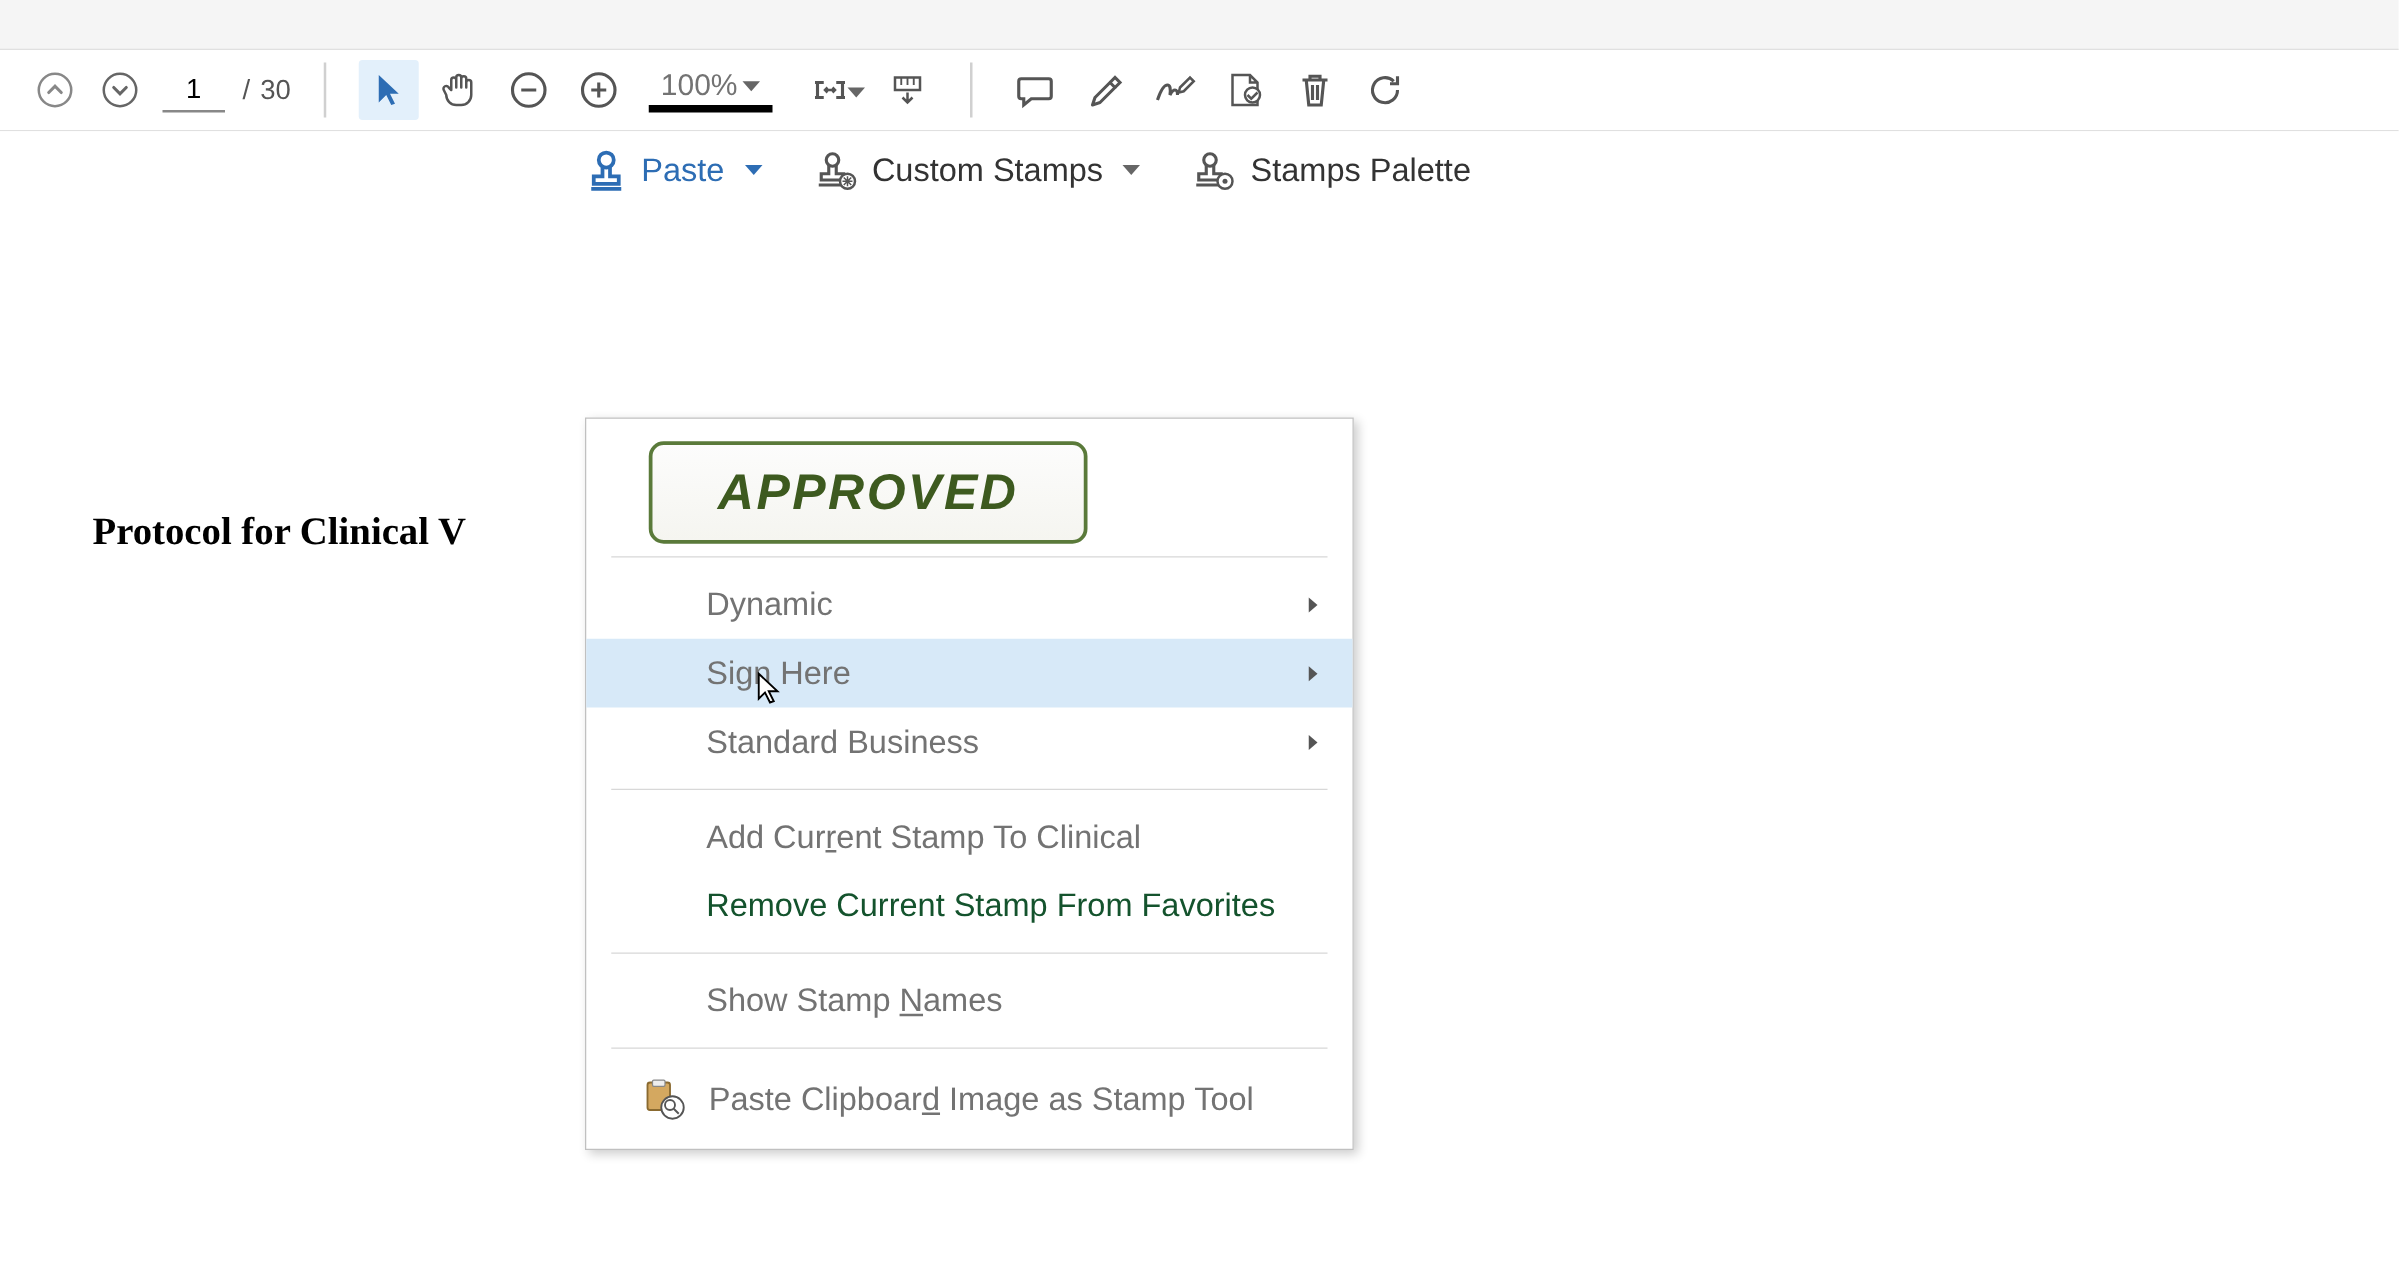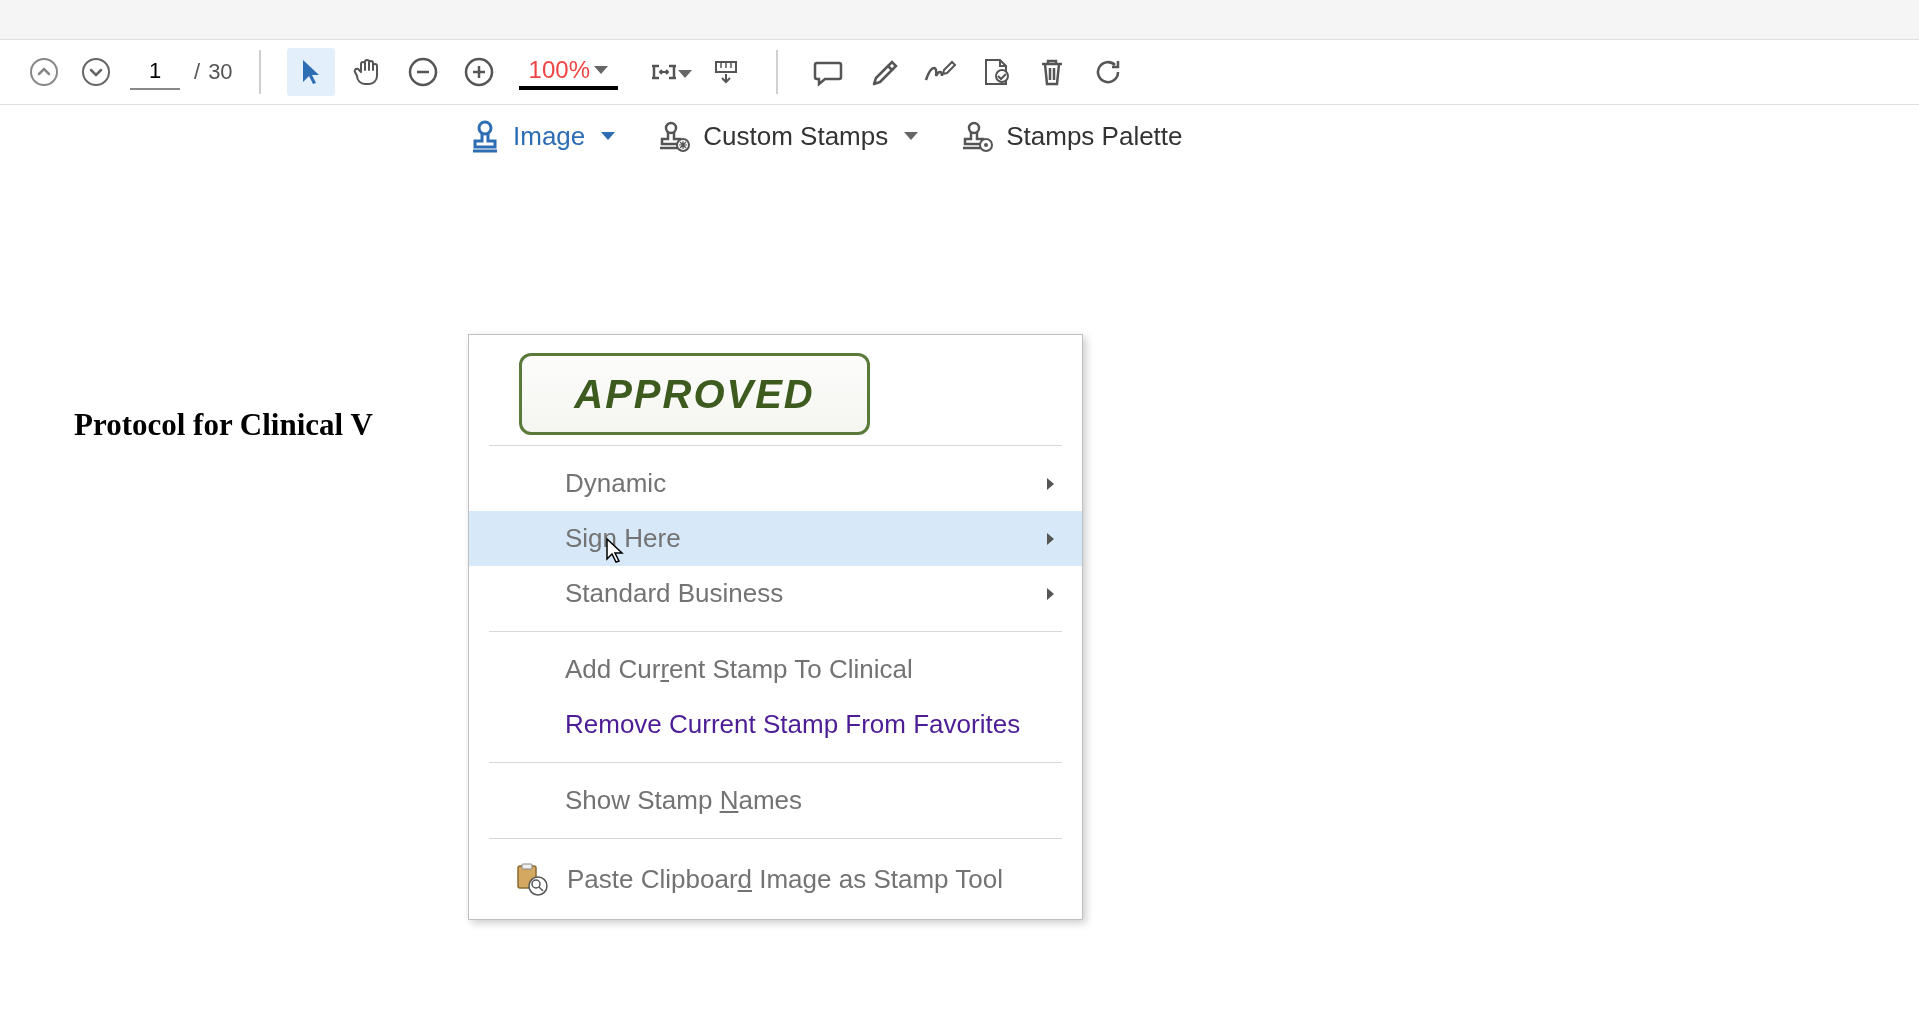--- a/index.html
+++ b/index.html
@@ -65,23 +65,23 @@
       width: 2px;
       height: 44px;
       background: #d0d0d0;
       margin: 0 18px;
     }
     .zoom-select {
       display: flex;
       align-items: center;
       gap: 4px;
       font-size: 24px;
-      color: #ef4444;
+      color: #737373;
       padding: 0 10px;
-      border-bottom: 4px solid #000000;
+      border-bottom: 6px solid #000000;
       height: 36px;
       margin: 0 8px;
     }
     .zoom-triangle {
       width: 0;
       height: 0;
       border-left: 7px solid transparent;
       border-right: 7px solid transparent;
       border-top: 8px solid #666;
     }
@@ -168,21 +168,21 @@
       justify-content: space-between;
       padding: 12px 28px 12px 96px;
       font-size: 26px;
       color: #737373;
       cursor: pointer;
     }
     .menu-item.highlighted {
       background: #d7e9f8;
     }
     .menu-item.disabled {
-      color: #4c1d95;
+      color: #14532d;
     }
     .menu-item .arrow {
       width: 0;
       height: 0;
       border-top: 6px solid transparent;
       border-bottom: 6px solid transparent;
       border-left: 7px solid #555;
     }
     .menu-item.with-icon {
       padding-left: 44px;
@@ -317,21 +317,21 @@
   </button>
 </div>
 
 <div class="secondary-toolbar">
   <div class="sec-btn stamp-main">
     <svg width="32" height="34" viewBox="0 0 32 34">
         <circle cx="16" cy="9" r="6" fill="none" stroke="#2d6db4" stroke-width="3"></circle>
         <path d="M13 14 v8 h-7 v6 h20 v-6 h-7 v-8" fill="none" stroke="#2d6db4" stroke-width="3"></path>
         <line x1="4" y1="32" x2="28" y2="32" stroke="#2d6db4" stroke-width="3"></line>
       </svg>
-    <span>Image</span>
+    <span>Paste</span>
     <div class="caret-down blue"></div>
   </div>
   <div class="sec-btn">
     <svg width="34" height="34" viewBox="0 0 34 34">
         <circle cx="14" cy="9" r="5" fill="none" stroke="#555" stroke-width="2.5"></circle>
         <path d="M11 13 v7 h-6 v5 h18 v-5 h-6 v-7" fill="none" stroke="#555" stroke-width="2.5"></path>
         <line x1="3" y1="29" x2="25" y2="29" stroke="#555" stroke-width="2.5"></line>
         <circle cx="26" cy="26" r="6" fill="#fff" stroke="#555" stroke-width="2"></circle>
         <path d="M26 22 v8 M22 26 h8 M23 23 l6 6 M29 23 l-6 6" stroke="#555" stroke-width="1.2"></path>
       </svg>

